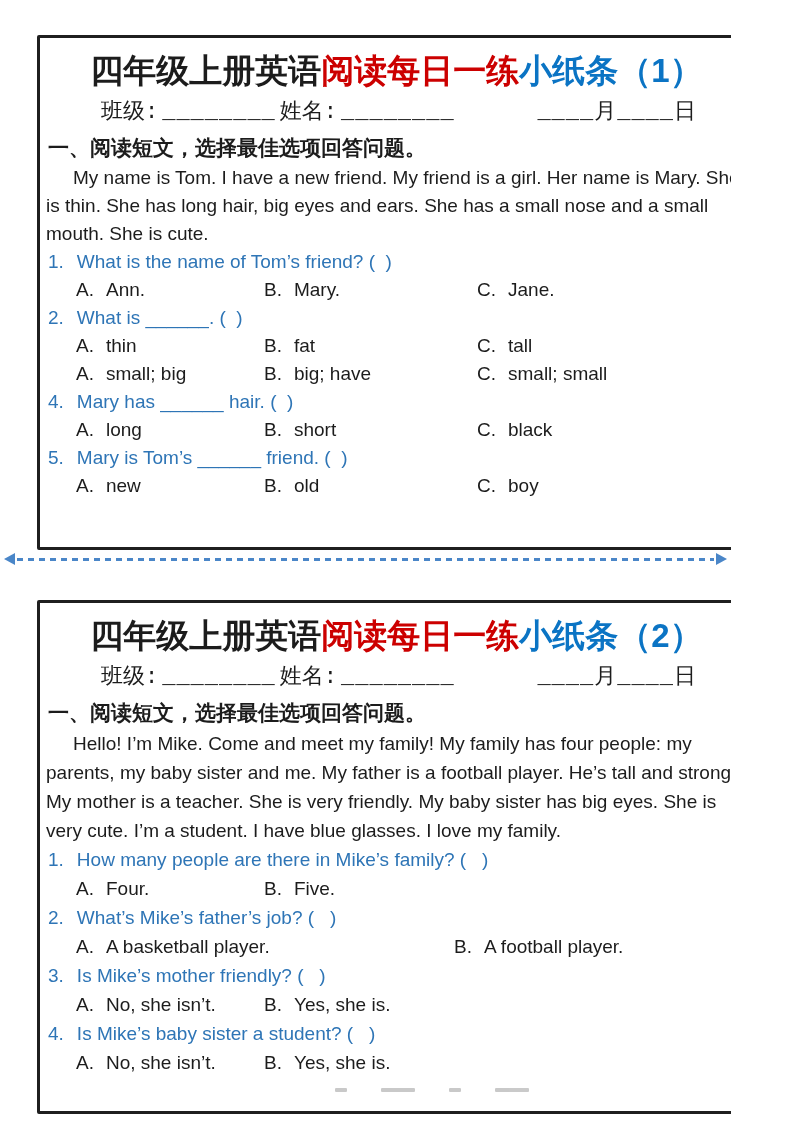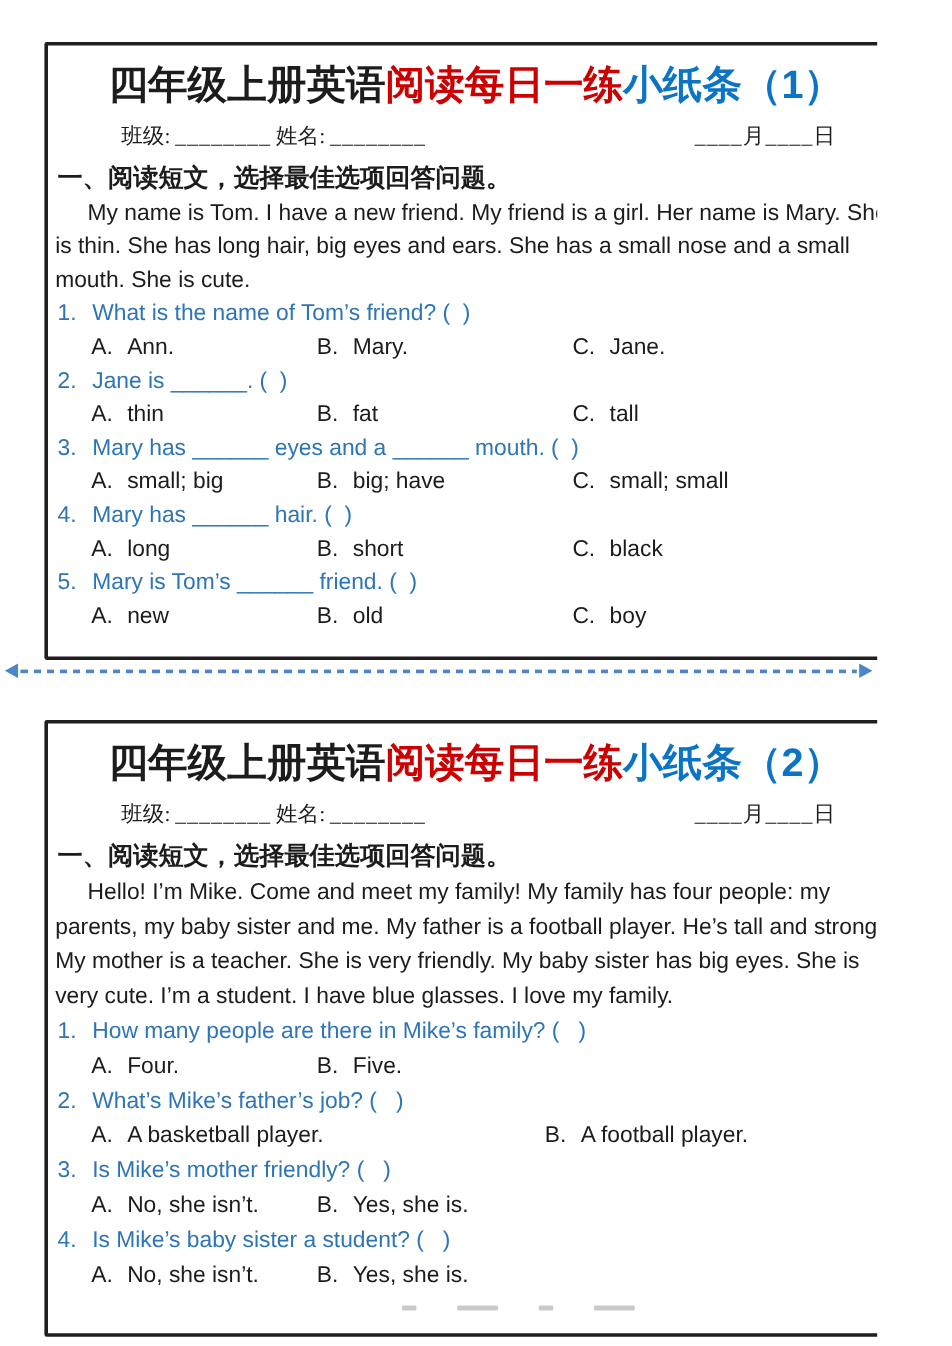--- a/index.html
+++ b/index.html
@@ -9,21 +9,21 @@
 
   .card { position:absolute; left:37px; width:721px; border:3px solid #1f1f1f; border-radius:2px; background:#fff; padding:6px 8px 4px 6px; }
   .card1 { top:35px; height:515px; }
   .card2 { top:600px; height:514px; }
 
   .title { text-align:center; font-size:33px; font-weight:bold; line-height:46px; margin-top:4px; letter-spacing:0px; white-space:nowrap; font-family:"Liberation Sans", sans-serif; }
   .t-black { color:#1c1c1c; }
   .t-red { color:#cc0000; }
   .t-blue { color:#0b74c4; }
 
-  .meta { display:flex; justify-content:space-between; align-items:baseline; font-size:18px; line-height:34px; padding:2px 50px 0 55px; font-family:Liberation Serif, serif; }
+  .meta { display:flex; justify-content:space-between; align-items:baseline; font-size:22px; line-height:34px; padding:2px 50px 0 55px; font-family:Liberation Mono, monospace; }
   .meta span { white-space:pre; }
   .meta .blank { letter-spacing:1px; }
   .meta-left span { margin-right:4px; }
 
   .heading { font-size:21px; font-weight:bold; line-height:32px; margin-top:2px; padding-left:2px; font-family:"Liberation Serif", serif; }
 
   .passage { font-size:19px; line-height:28px; text-indent:27px; padding-right:6px; white-space:pre-wrap; }
   .card2 .passage { line-height:29px; }
 
   .q { font-size:19px; line-height:28px; color:#2e75b6; padding-left:2px; white-space:pre-wrap; }
@@ -64,28 +64,27 @@
 
     <p class="passage">My name is Tom. I have a new friend. My friend is a girl. Her name is Mary. She is thin. She has long hair, big eyes and ears. She has a small nose and a small mouth. She is cute.</p>
 
     <div class="q"><span class="q-num">1.</span><span class="q-text">What is the name of Tom’s friend? (  )</span></div>
     <div class="opts cols3">
       <span class="opt"><span class="opt-key">A.</span><span class="opt-text">Ann.</span></span>
       <span class="opt"><span class="opt-key">B.</span><span class="opt-text">Mary.</span></span>
       <span class="opt"><span class="opt-key">C.</span><span class="opt-text">Jane.</span></span>
     </div>
 
-    <div class="q"><span class="q-num">2.</span><span class="q-text">Jane is ______. (  )</span></div>
+    <div class="q"><span class="q-num">2.</span><span class="q-text">What is ______. (  )</span></div>
     <div class="opts cols3">
       <span class="opt"><span class="opt-key">A.</span><span class="opt-text">thin</span></span>
       <span class="opt"><span class="opt-key">B.</span><span class="opt-text">fat</span></span>
       <span class="opt"><span class="opt-key">C.</span><span class="opt-text">tall</span></span>
     </div>
 
-    <div class="q"><span class="q-num">3.</span><span class="q-text">Mary has ______ eyes and a ______ mouth. (  )</span></div>
     <div class="opts cols3">
       <span class="opt"><span class="opt-key">A.</span><span class="opt-text">small; big</span></span>
       <span class="opt"><span class="opt-key">B.</span><span class="opt-text">big; have</span></span>
       <span class="opt"><span class="opt-key">C.</span><span class="opt-text">small; small</span></span>
     </div>
 
     <div class="q"><span class="q-num">4.</span><span class="q-text">Mary has ______ hair. (  )</span></div>
     <div class="opts cols3">
       <span class="opt"><span class="opt-key">A.</span><span class="opt-text">long</span></span>
       <span class="opt"><span class="opt-key">B.</span><span class="opt-text">short</span></span>

